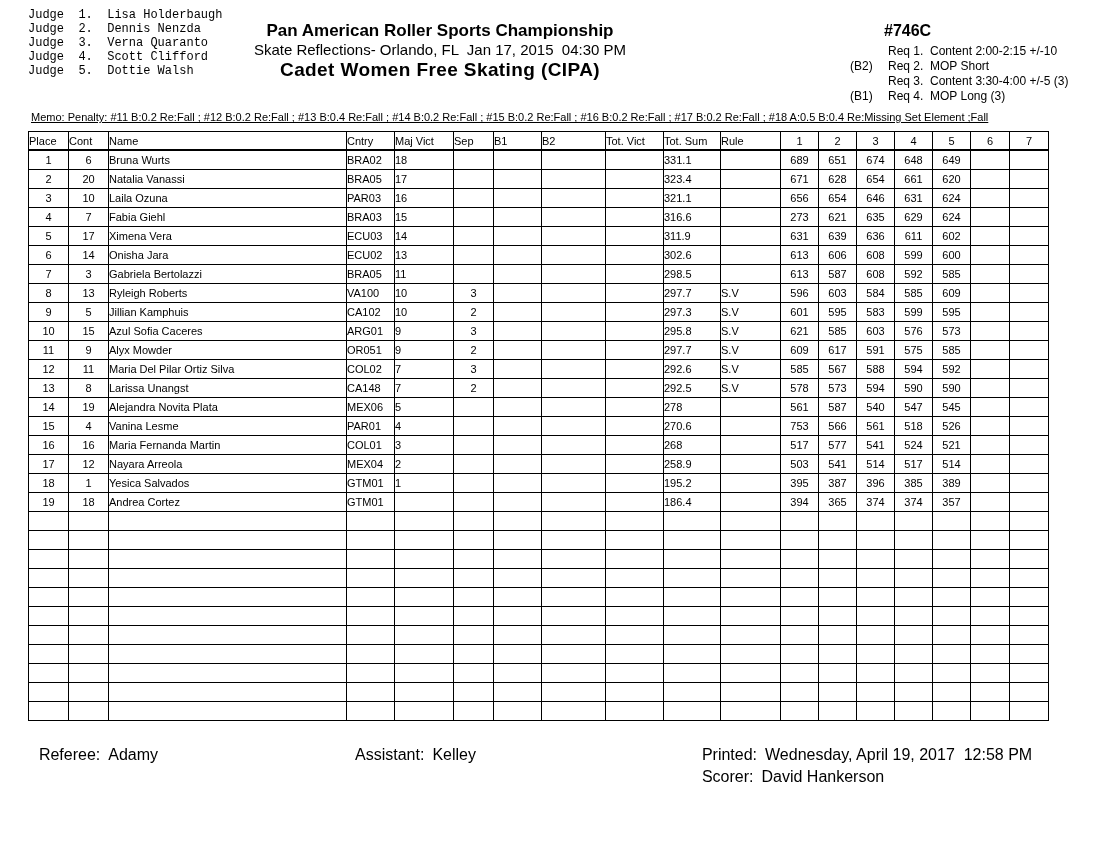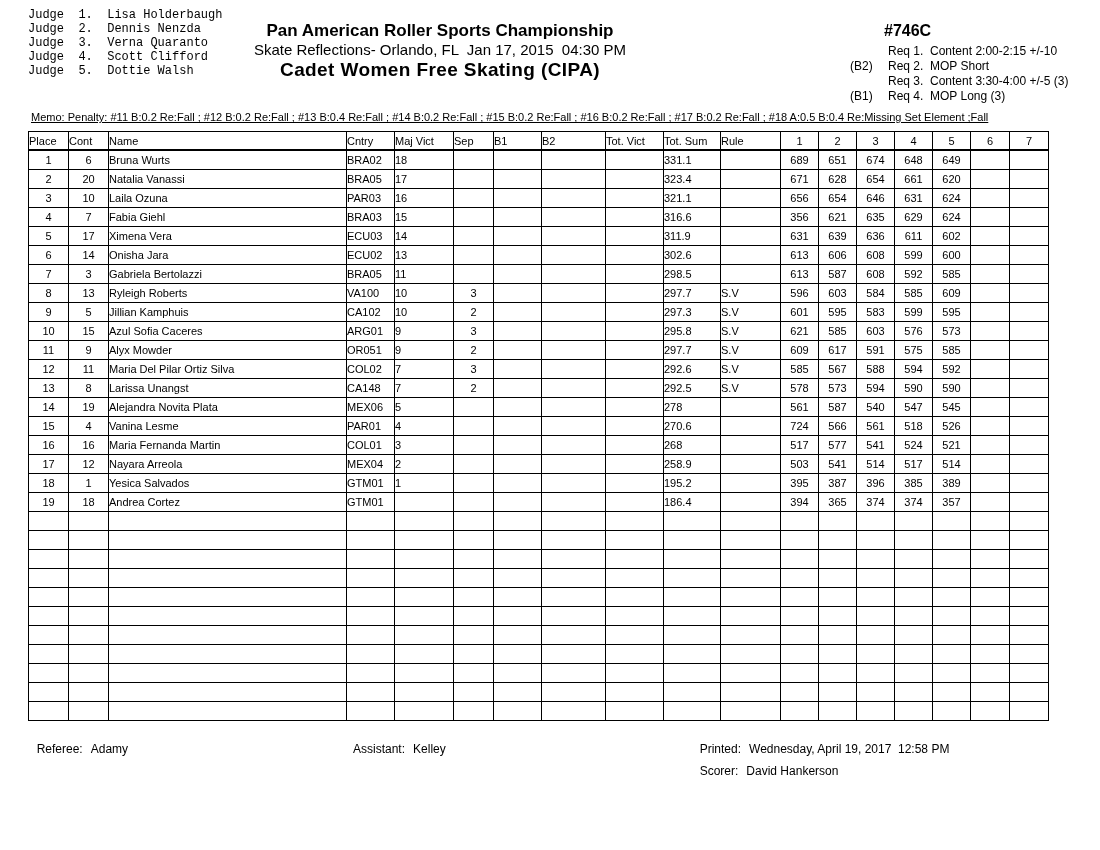--- a/index.html
+++ b/index.html
@@ -30,21 +30,21 @@
     border-collapse:collapse;table-layout:fixed;
   }
   table.results th, table.results td{
     border:1px solid #000;height:18px;font-size:11px;font-weight:normal;
     padding:0;overflow:hidden;white-space:nowrap;vertical-align:middle;
   }
   table.results thead th{border-bottom:2px solid #000;height:17px;}
   th.l,td.l{text-align:left;padding-left:5px;}
   th.c,td.c{text-align:center;}
   
-  .footer-item{position:absolute;font-size:12px;white-space:pre;}
+  .footer-item{position:absolute;font-size:16px;white-space:pre;}
   .f-referee{left:30px;top:728px;}
   .f-assistant{left:347px;top:728px;}
   .f-printed{left:693px;top:728px;}
   .f-scorer{left:693px;top:750px;}
   .f-label{margin-right:8px;}
 </style>
 <title>CIPA Results Summary Report</title></head>
 <body>
 
 <div class="judges">
@@ -194,21 +194,21 @@
         <td class="c">7</td>
         <td class="l">Fabia Giehl</td>
         <td class="l">BRA03</td>
         <td class="l">15</td>
         <td class="c"></td>
         <td class="l"></td>
         <td class="l"></td>
         <td class="l"></td>
         <td class="l">316.6</td>
         <td class="l"></td>
-        <td class="c">356</td>
+        <td class="c">273</td>
         <td class="c">621</td>
         <td class="c">635</td>
         <td class="c">629</td>
         <td class="c">624</td>
         <td class="c"></td>
         <td class="c"></td>
       </tr>
       <tr>
         <td class="c">5</td>
         <td class="c">17</td>
@@ -414,21 +414,21 @@
         <td class="c">4</td>
         <td class="l">Vanina Lesme</td>
         <td class="l">PAR01</td>
         <td class="l">4</td>
         <td class="c"></td>
         <td class="l"></td>
         <td class="l"></td>
         <td class="l"></td>
         <td class="l">270.6</td>
         <td class="l"></td>
-        <td class="c">724</td>
+        <td class="c">753</td>
         <td class="c">566</td>
         <td class="c">561</td>
         <td class="c">518</td>
         <td class="c">526</td>
         <td class="c"></td>
         <td class="c"></td>
       </tr>
       <tr>
         <td class="c">16</td>
         <td class="c">16</td>

